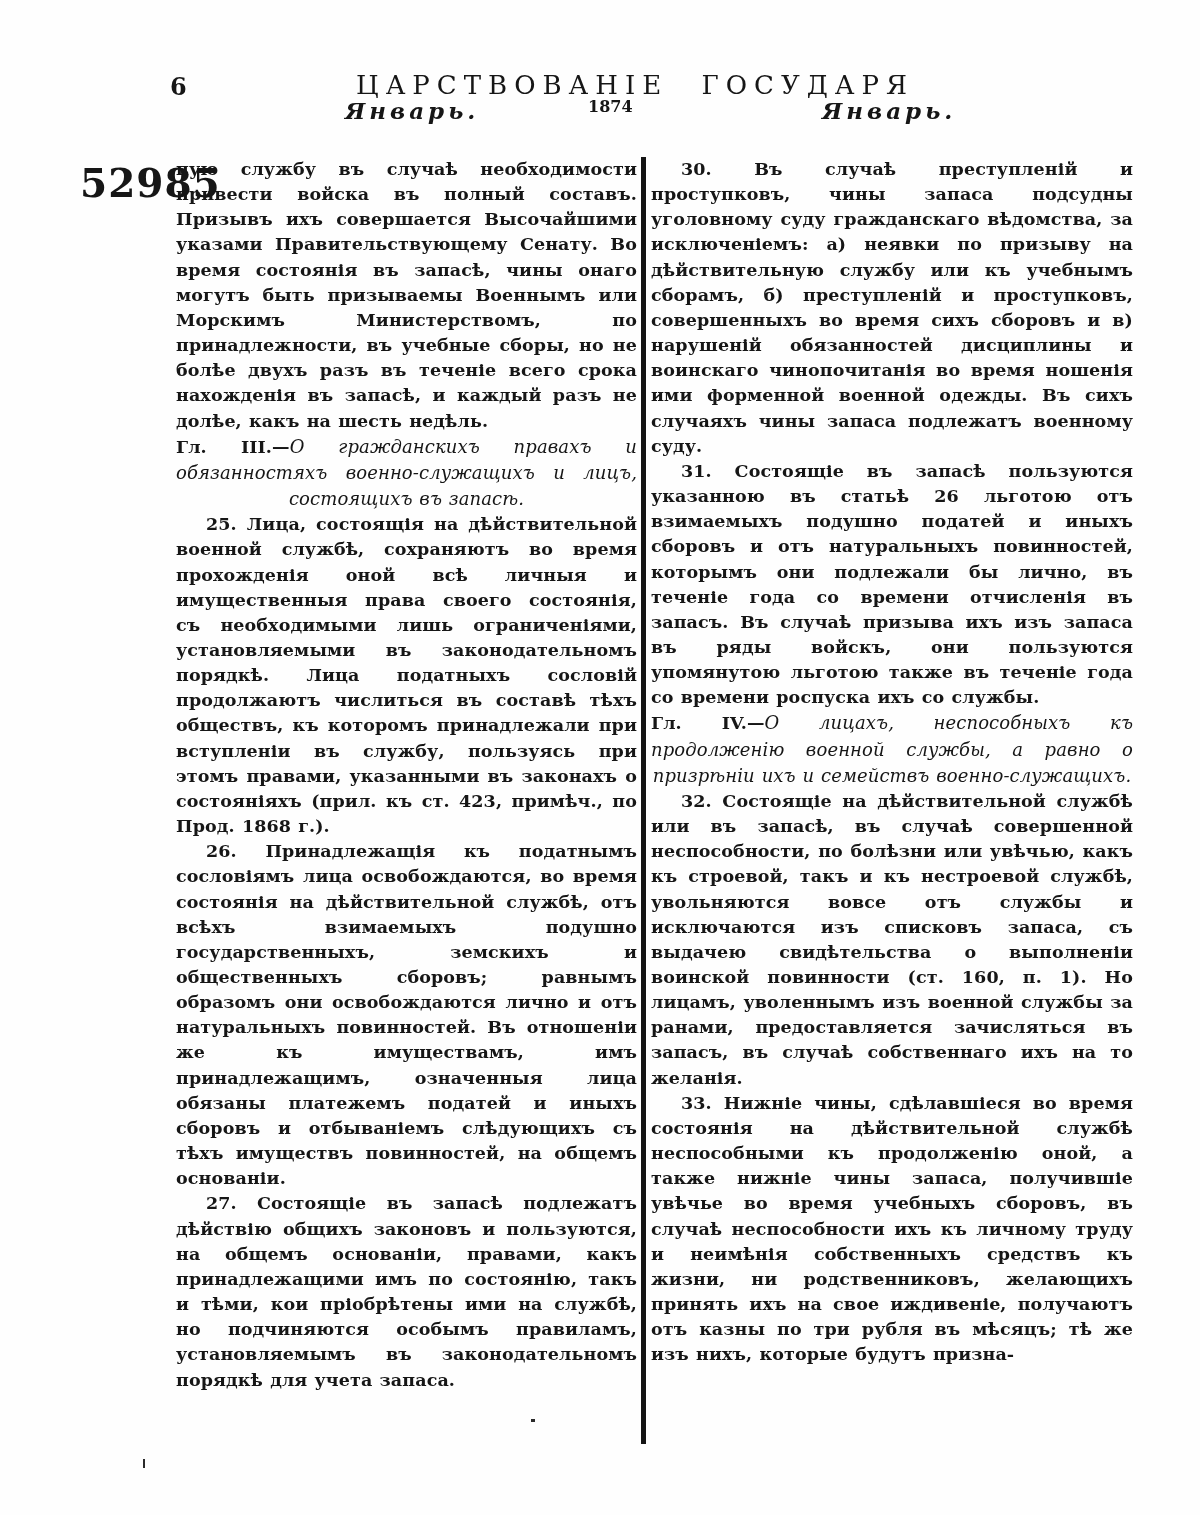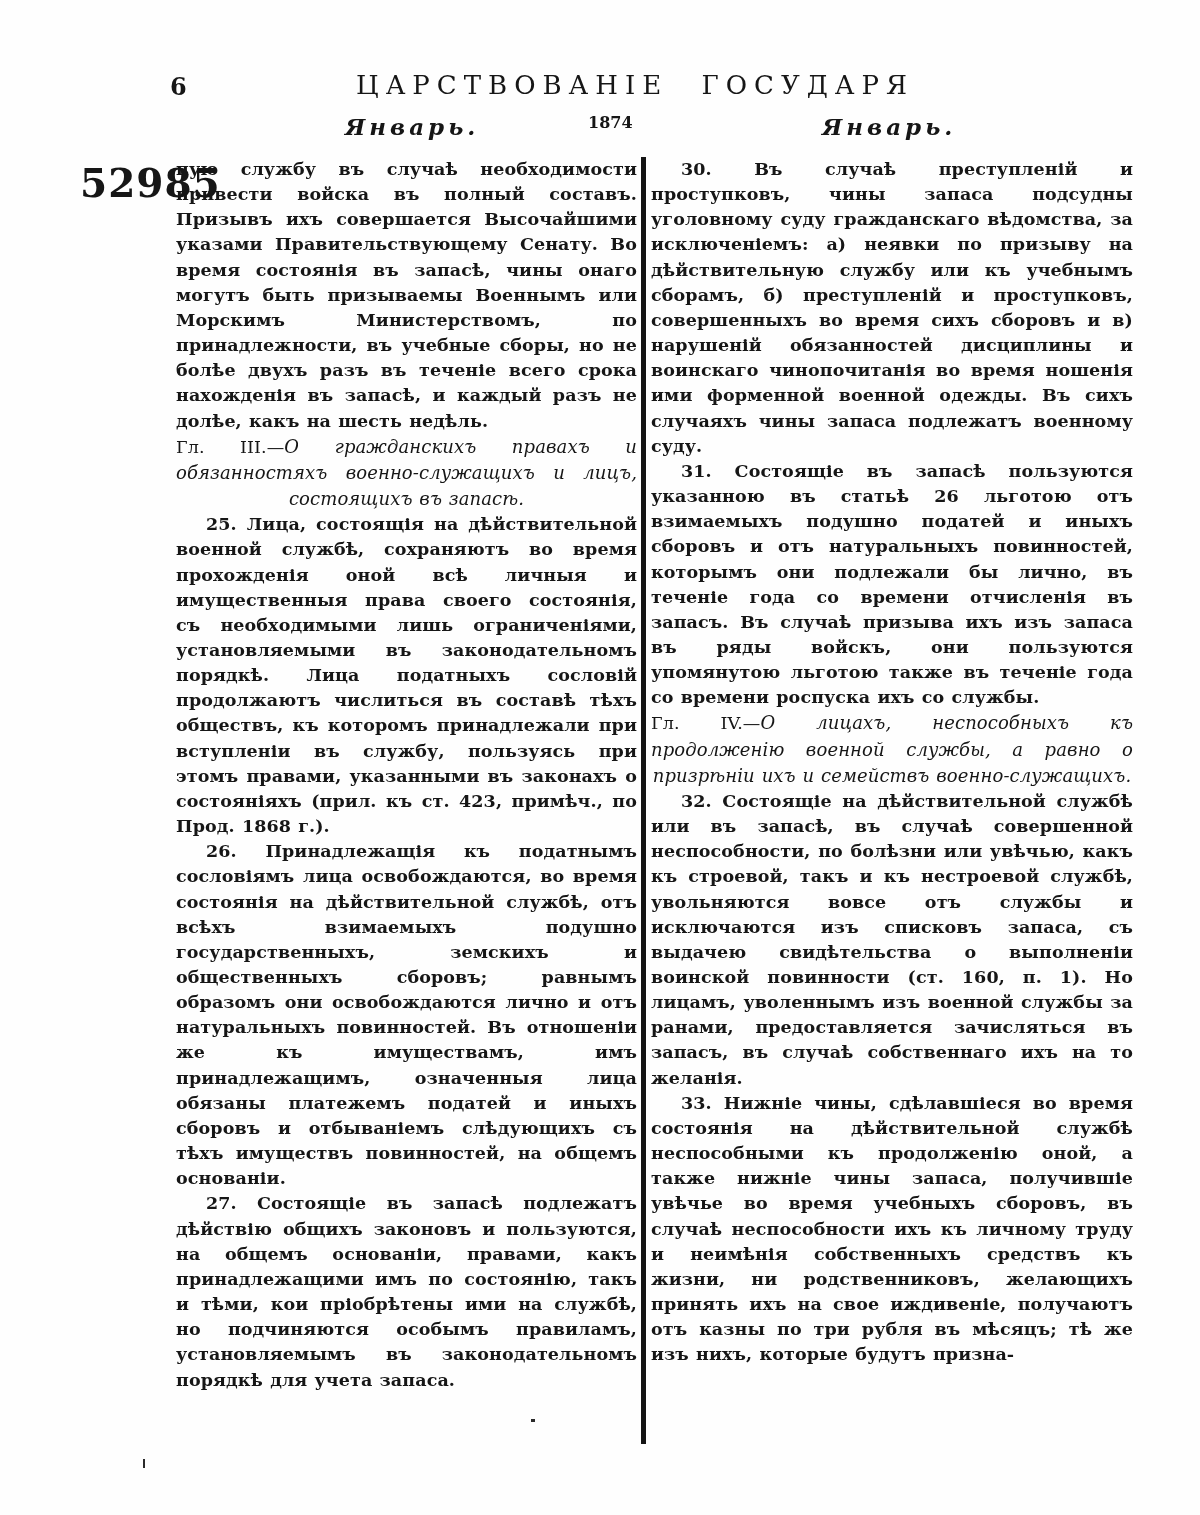--- a/index.html
+++ b/index.html
@@ -19,21 +19,21 @@
     position: absolute; left: 170px; top: 72px;
     font-size: 24px; font-weight: bold;
   }
   .running-title {
     position: absolute; left: 70px; right: 0; top: 70px;
     text-align: center;
     font-size: 26px; font-weight: normal;
     letter-spacing: 7px; word-spacing: 18px;
     white-space: nowrap;
   }
-  .date-row { position: absolute; top: 113px; left: 0; right: 0; height: 34px; }
+  .date-row { position: absolute; top: 97px; left: 0; right: 0; height: 34px; }
   .month-left {
     position: absolute; left: 345px; top: 0;
     font-size: 23px; font-style: italic; letter-spacing: 4px; font-weight: bold;
   }
   .year {
     position: absolute; left: 588px; top: 0;
     font-size: 16px; font-weight: bold;
   }
   .month-right {
     position: absolute; left: 822px; top: 0;
@@ -67,21 +67,21 @@
     word-spacing: 1px;
     letter-spacing: 0.1px;
   }
   .par.article { text-indent: 30px; }
   .par.continuation { text-indent: 0; }
   .par.chapter {
     text-indent: 0;
     text-align: justify;
     text-align-last: center;
   }
-  .par.chapter .ch-prefix { font-style: normal; font-weight: normal; }
+  .par.chapter .ch-prefix { font-style: normal; font-weight: bold; }
   .par.chapter .ch-text   { font-style: italic; font-weight: normal; font-size: 18px; }
   .speck { position: absolute; background: #2a2a2a; }
   .speck-1 { left: 143px; top: 1459px; width: 2px; height: 9px; }
   .speck-2 { left: 531px; top: 1419px; width: 4px; height: 3px; }
 </style>
 </head>
 <body>
 
 <div class="page">
   <div class="page-number">6</div>

